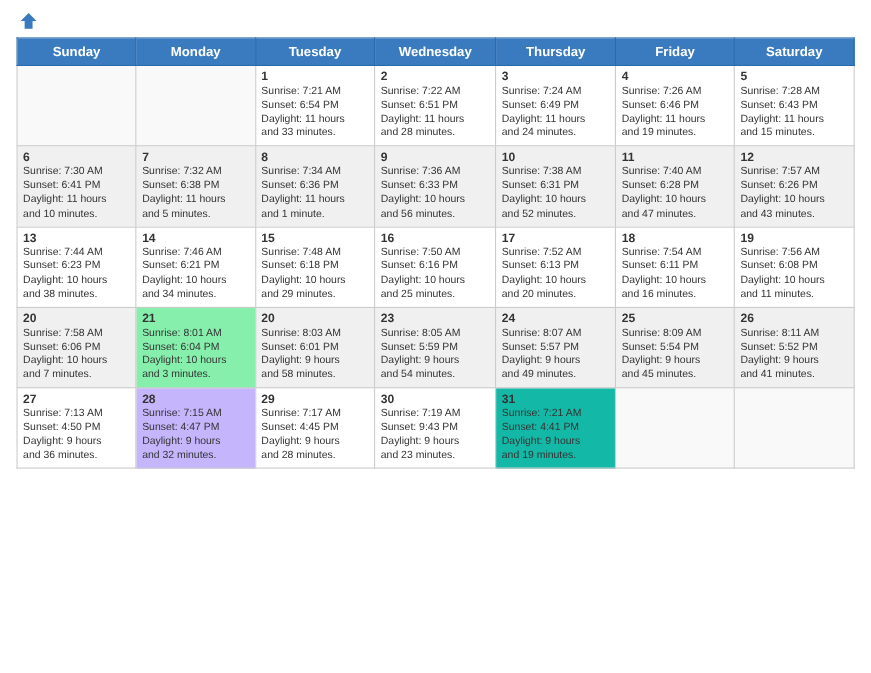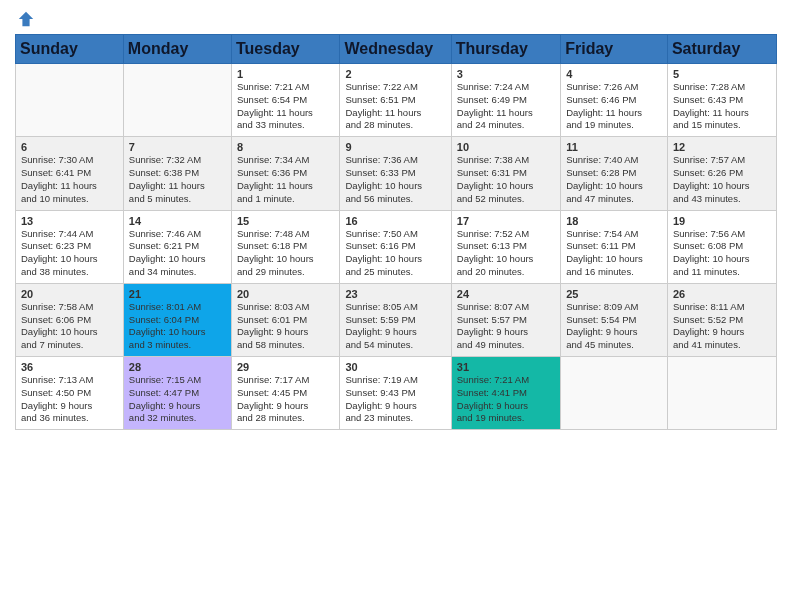--- a/index.html
+++ b/index.html
@@ -59,25 +59,25 @@
       font-size: 14px;
       color: #555;
     }
     .calendar {
       width: 100%;
       border-collapse: collapse;
       border: 1px solid #ccc;
     }
     .calendar th {
       background: #3a7bbf;
-      color: #0f172a;
-      font-size: 16px;
+      color: #ffffff;
+      font-size: 12px;
       font-weight: bold;
       padding: 5px 4px;
-      text-align: left;
+      text-align: center;
       border: 1px solid #2a6aae;
     }
     .calendar td {
       border: 1px solid #ccc;
       vertical-align: top;
       padding: 4px 5px;
       width: 113px;
       min-height: 70px;
       font-size: 10px;
       color: #333;
@@ -282,21 +282,21 @@
           </td>
         </tr>
         <tr>
           <td style="background: rgb(240, 240, 240);">
             <span class="day-num">20</span>
             <div class="day-info" style="white-space: pre-line;">Sunrise: 7:58 AM
 Sunset: 6:06 PM
 Daylight: 10 hours
 and 7 minutes.</div>
           </td>
-          <td style="background: #0ea5e9;">
+          <td style="background: #86efac;">
             <span class="day-num">21</span>
             <div class="day-info" style="white-space: pre-line;">Sunrise: 8:01 AM
 Sunset: 6:04 PM
 Daylight: 10 hours
 and 3 minutes.</div>
           </td>
           <td style="background: rgb(240, 240, 240);">
             <span class="day-num">20</span>
             <div class="day-info" style="white-space: pre-line;">Sunrise: 8:03 AM
 Sunset: 6:01 PM
@@ -327,21 +327,21 @@
           <td style="background: rgb(240, 240, 240);">
             <span class="day-num">26</span>
             <div class="day-info" style="white-space: pre-line;">Sunrise: 8:11 AM
 Sunset: 5:52 PM
 Daylight: 9 hours
 and 41 minutes.</div>
           </td>
         </tr>
         <tr>
           <td style="background: rgb(255, 255, 255);">
-            <span class="day-num">36</span>
+            <span class="day-num">27</span>
             <div class="day-info" style="white-space: pre-line;">Sunrise: 7:13 AM
 Sunset: 4:50 PM
 Daylight: 9 hours
 and 36 minutes.</div>
           </td>
           <td style="background: #c4b5fd;">
             <span class="day-num">28</span>
             <div class="day-info" style="white-space: pre-line;">Sunrise: 7:15 AM
 Sunset: 4:47 PM
 Daylight: 9 hours

